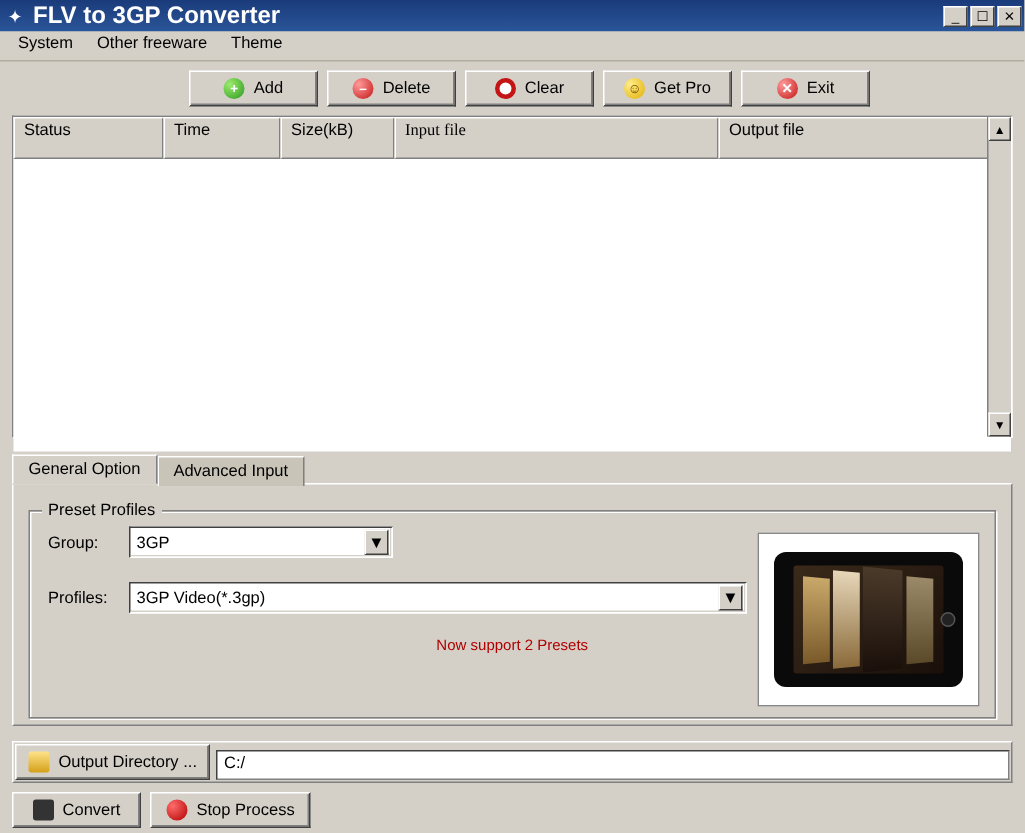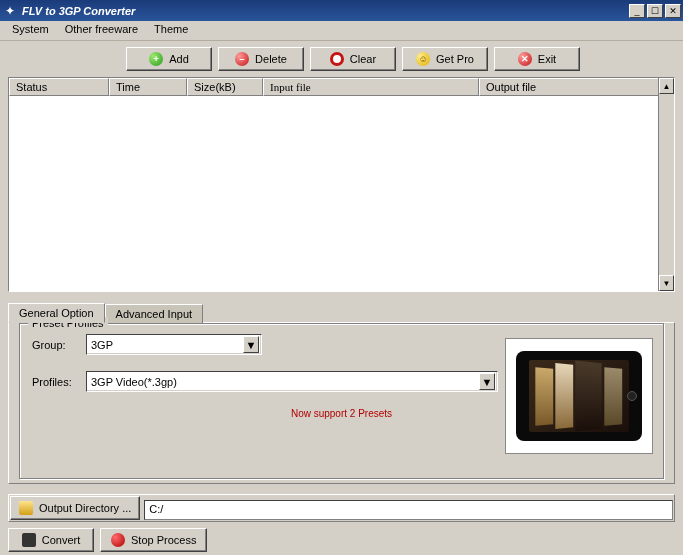--- a/index.html
+++ b/index.html
@@ -17,21 +17,21 @@
   display: flex;
   align-items: center;
   padding: 0 2px;
   color: #fff;
 }
 .titlebar .icon {
   width: 16px; height: 16px; margin-right: 4px;
   display: inline-flex; align-items: center; justify-content: center;
   font-size: 12px;
 }
-.titlebar .title { font-weight: bold; font-size: 11px; font-style: italic; }
+.titlebar .title { font-weight: bold; font-size: 16px; }
 .titlebar .spacer { flex: 1; }
 .titlebar .winbtn {
   width: 16px; height: 14px;
   background: #d4d0c8;
   border: 1px solid #fff;
   border-right-color: #404040;
   border-bottom-color: #404040;
   margin-left: 2px;
   display: flex; align-items: center; justify-content: center;
   font-size: 9px; color: #000;
@@ -88,21 +88,21 @@
   margin: 0 8px;
   border: 1px solid #808080;
   border-right-color: #fff; border-bottom-color: #fff;
   box-shadow: inset 1px 1px 0 #404040;
   background: #fff;
   height: 215px;
   position: relative;
 }
 .listheader {
   display: flex;
-  height: 18px;
+  height: 28px;
   background: #d4d0c8;
 }
 .listheader .col {
   border: 1px solid #fff;
   border-right-color: #808080;
   border-bottom-color: #808080;
   padding: 2px 6px;
   overflow: hidden;
   text-overflow: ellipsis;
   white-space: nowrap;
@@ -141,21 +141,21 @@
   cursor: pointer;
   top: 1px;
 }
 .tab.active { z-index: 2; border-bottom: 1px solid #d4d0c8; }
 .tab.inactive { background: #c8c4b8; top: 2px; }
 
 .tabpanel {
   margin: 0 8px;
   border: 1px solid #fff;
   border-right-color: #808080; border-bottom-color: #808080;
-  padding: 0 10px 4px 10px;
+  padding: 17px 10px 4px 10px;
   height: 162px;
 }
 .fieldset {
   border: 1px solid #808080;
   border-radius: 0;
   box-shadow: inset 1px 1px 0 #fff, 1px 1px 0 #fff;
   padding: 10px 12px 8px 12px;
   position: relative;
   height: 100%;
 }

